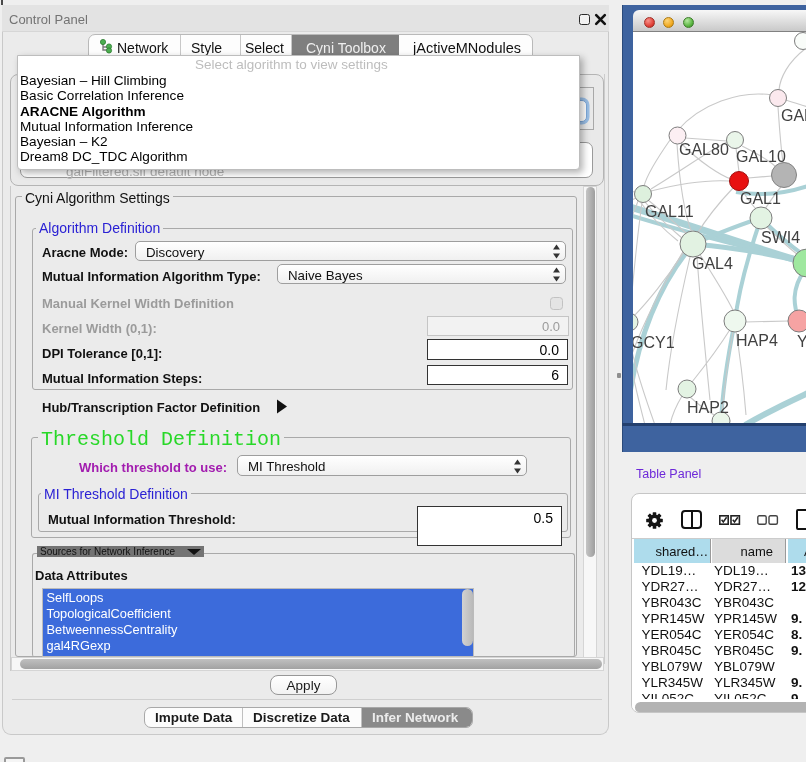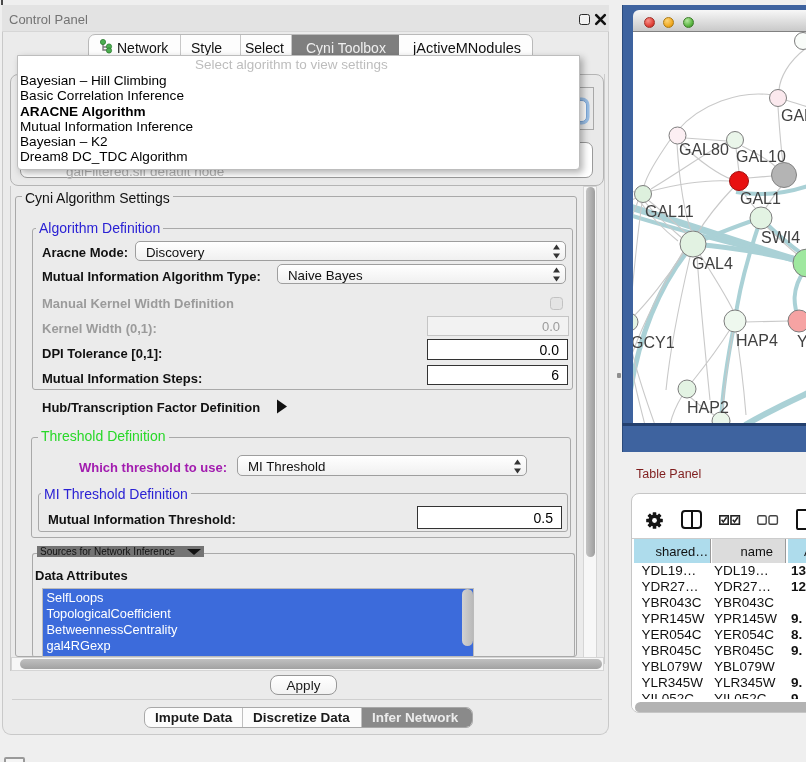--- a/index.html
+++ b/index.html
@@ -105,32 +105,32 @@
 <svg class="abs" style="left:552px; top:267px; z-index:5;" width="9" height="15" viewBox="0 0 9 15">
       <path d="M4.5 0.5 L8 5.5 L1 5.5 Z" fill="#333"></path>
       <path d="M4.5 14.5 L8 9.5 L1 9.5 Z" fill="#333"></path>
     </svg>
 <svg class="abs" style="left:513px; top:459px; z-index:5;" width="9" height="15" viewBox="0 0 9 15">
       <path d="M4.5 0.5 L8 5.5 L1 5.5 Z" fill="#333"></path>
       <path d="M4.5 14.5 L8 9.5 L1 9.5 Z" fill="#333"></path>
     </svg>
 
 <div class="abs" style="left:31px; top:437px; width:540px; height:101px; border:1px solid #a9a9a9; border-radius:3px;"></div>
-<div class="abs" style="left:38px; top:428px; font-size:14px; color:#28d828; background:#ebebeb; padding:0 3px;">Threshold Definition</div>
+<div class="abs" style="left:38px; top:428px; font-size:20px; color:#28d828; background:#ebebeb; padding:0 3px;font-family:Liberation Mono, monospace;">Threshold Definition</div>
 
 <div class="abs bold" style="left:79px; top:460px; font-size:13px; color:#a21caf;">Which threshold to use:</div>
 <div class="abs combo" style="left:237px; top:455px; width:290px; height:21px;">
       <span>MI Threshold</span>
     </div>
 
 <div class="abs" style="left:38px; top:493px; width:530px; height:39px; border:1px solid #a9a9a9; border-radius:3px;"></div>
 <div class="abs" style="left:41px; top:486px; font-size:14px; color:#2a21d4; background:#ebebeb; padding:0 3px;">MI Threshold Definition</div>
 
 <div class="abs bold" style="left:48px; top:512px; font-size:13px; color:#111;">Mutual Information Threshold:</div>
-<div class="abs" style="left:417px; top:506px; width:145px; height:23px; background:#fff; border:1.5px solid #333; font-size:14px; color:#000; text-align:right; padding:3px 8px 0 0;">0.5</div>
+<div class="abs" style="left:417px; top:506px; width:145px; height:40px; background:#fff; border:1.5px solid #333; font-size:14px; color:#000; text-align:right; padding:3px 8px 0 0;">0.5</div>
 
 <div class="abs" style="left:32px; top:553px; width:543px; height:104px; border:1px solid #a9a9a9; border-top:1px solid #a9a9a9; border-radius:3px; border-bottom:none;"></div>
 <div class="abs" style="left:37px; top:546px; font-size:10px; color:#111; background:#737373; padding:0 3px;text-align:right;">Sources for Network Inference <span style="display:inline-block; width:0; height:0; border-left:7.5px solid transparent; border-right:7.5px solid transparent; border-top:6.5px solid #111; vertical-align:middle; margin-left:9px;"></span></div>
 <div class="abs bold" style="left:35px; top:568px; font-size:13px; color:#111;">Data Attributes</div>
 
 <div class="abs" style="left:42px; top:588px; width:432px; height:69px; background:#fff; border:1px solid #bbb; overflow:hidden;">
   <div style="position:absolute; left:0; top:0; width:503px; height:80px; background:#3c6bdb; color:#fff; font-size:12.8px; line-height:16px; padding:0.5px 0 0 3.5px;">SelfLoops<br>TopologicalCoefficient<br>BetweennessCentrality<br>gal4RGexp<br>galFiltered</div>
   <div style="position:absolute; right:0.5px; top:0px; width:11px; height:57px; background:linear-gradient(90deg,#d2d2d2,#b9b9b9); border-radius:5.5px;"></div>
 </div>
 
@@ -240,21 +240,21 @@
     <text x="631" y="348">GCY1</text>
     <text x="736" y="346">HAP4</text>
     <text x="797" y="347">YD</text>
     <text x="687" y="413">HAP2</text>
   </g>
 </svg>
 </div>
 
 <div class="abs" style="left:622px; top:423px; width:184px; height:2.5px; background:#24406e;"></div>
 
-<div class="abs" style="left:636px; top:467px; font-size:12.5px; color:#7f1d1d;">Table Panel</div>
+<div class="abs" style="left:636px; top:467px; font-size:12.5px; color:#6d28d9;">Table Panel</div>
 <div class="abs" style="left:631px; top:493px; width:180px; height:220px; background:#fff; border:1px solid #c6c6c6; border-radius:8px 0 0 8px; overflow:hidden;">
 
   <svg style="position:absolute; left:14px; top:18px;" width="17" height="17" viewBox="0 0 17 17">
     <g fill="#151515">
       <circle cx="8.5" cy="8.5" r="6.1"></circle>
       <g>
         <rect x="6.7" y="0.2" width="3.6" height="4" rx="0.6"></rect>
         <rect x="6.7" y="12.8" width="3.6" height="4" rx="0.6"></rect>
       </g>
       <g transform="rotate(90 8.5 8.5)">

